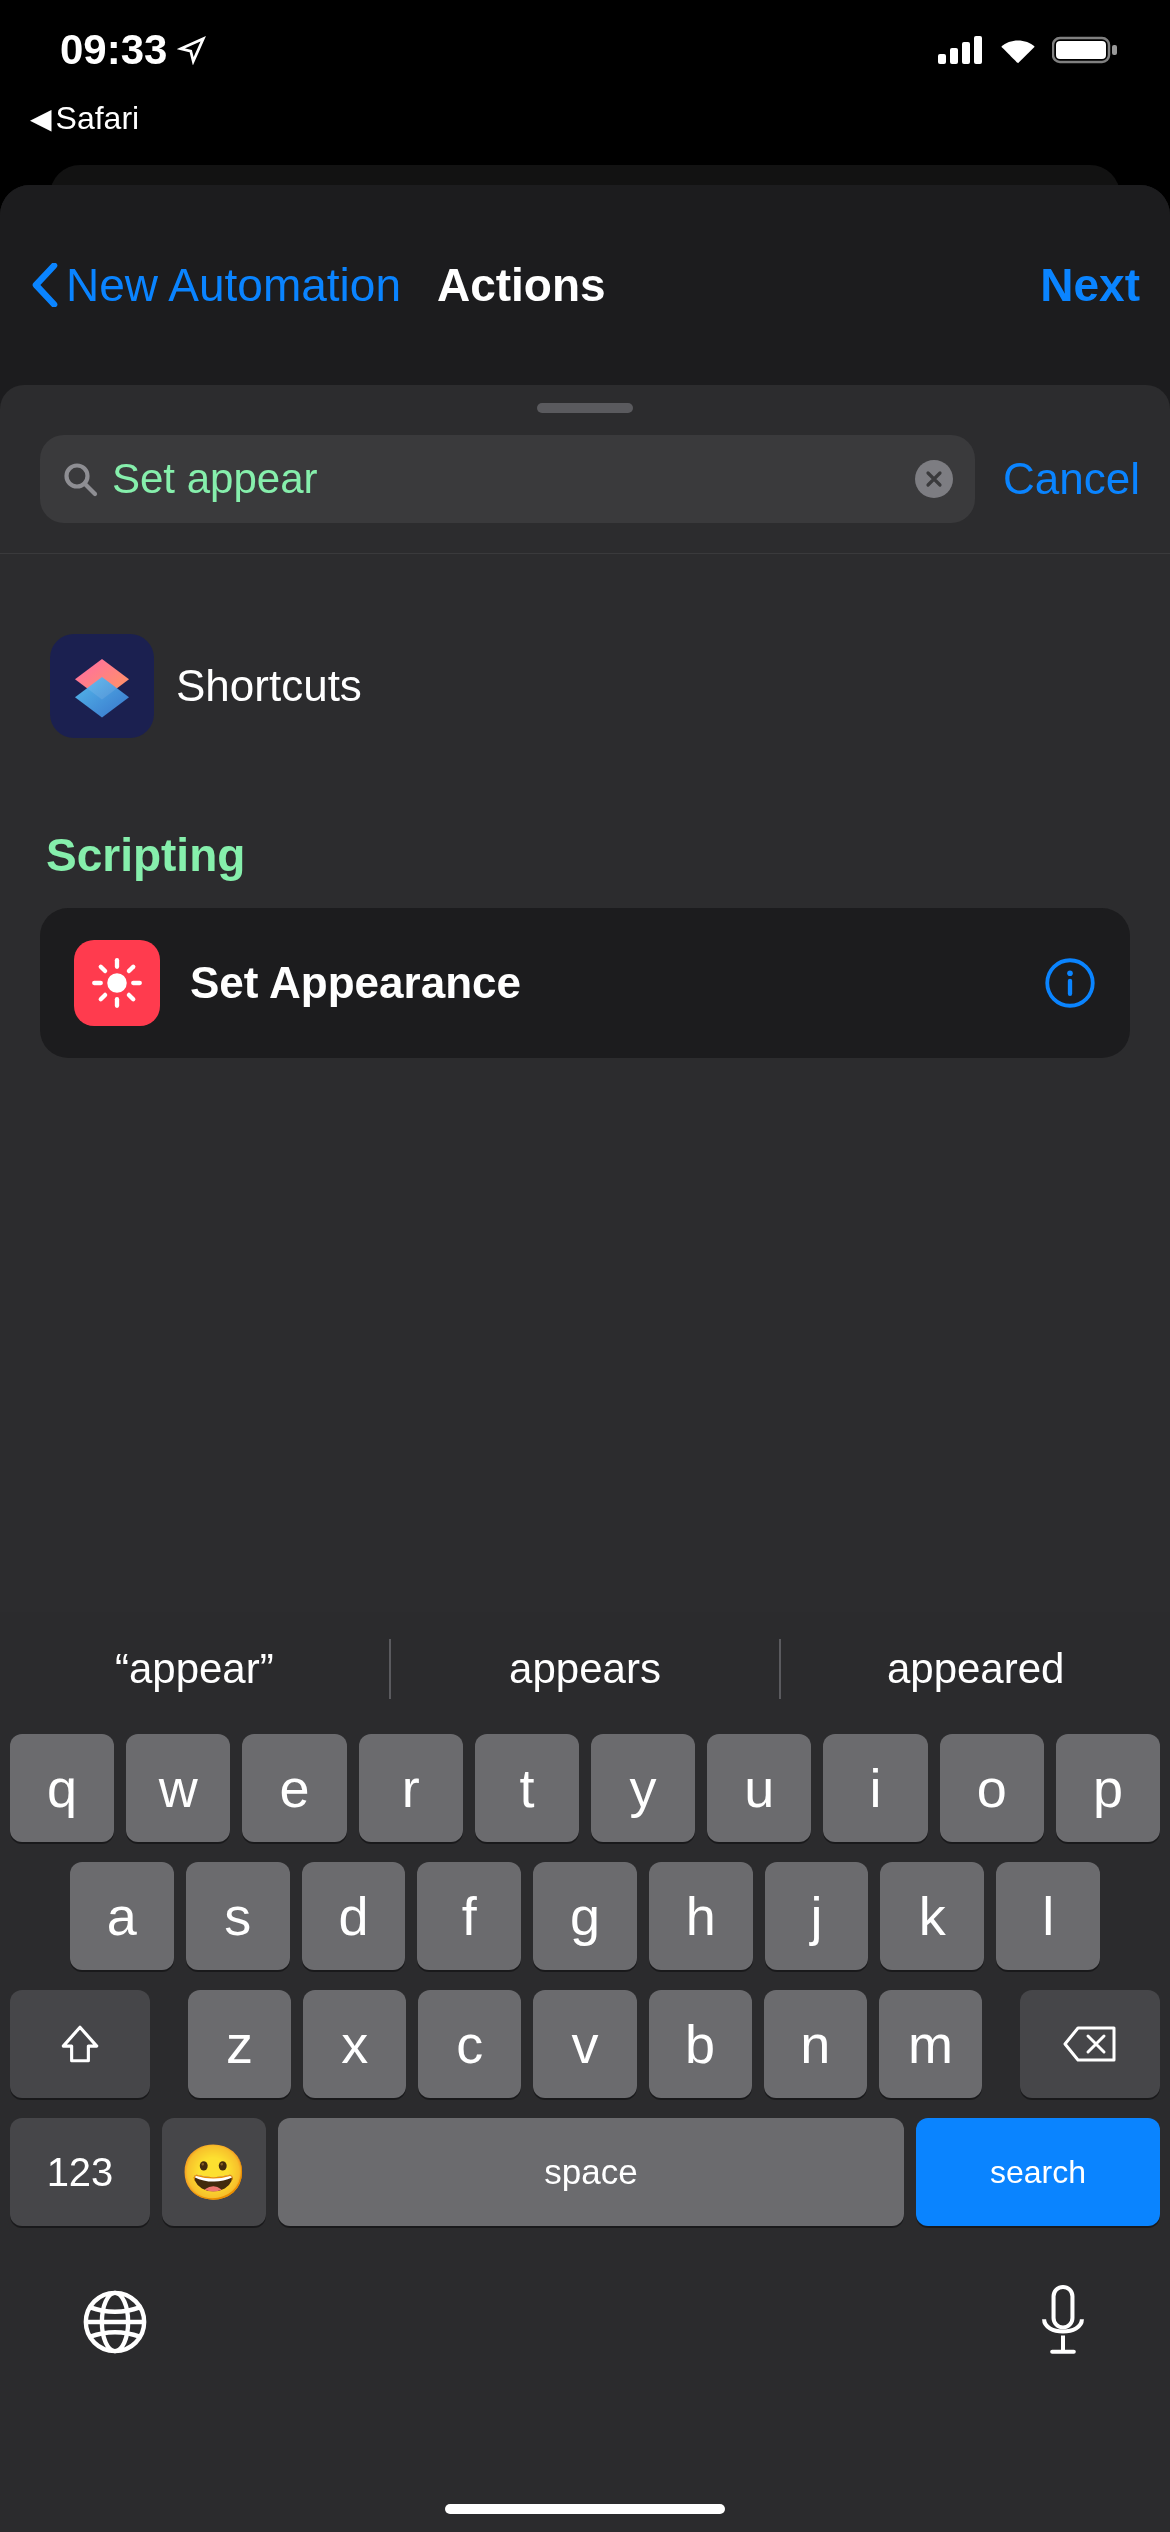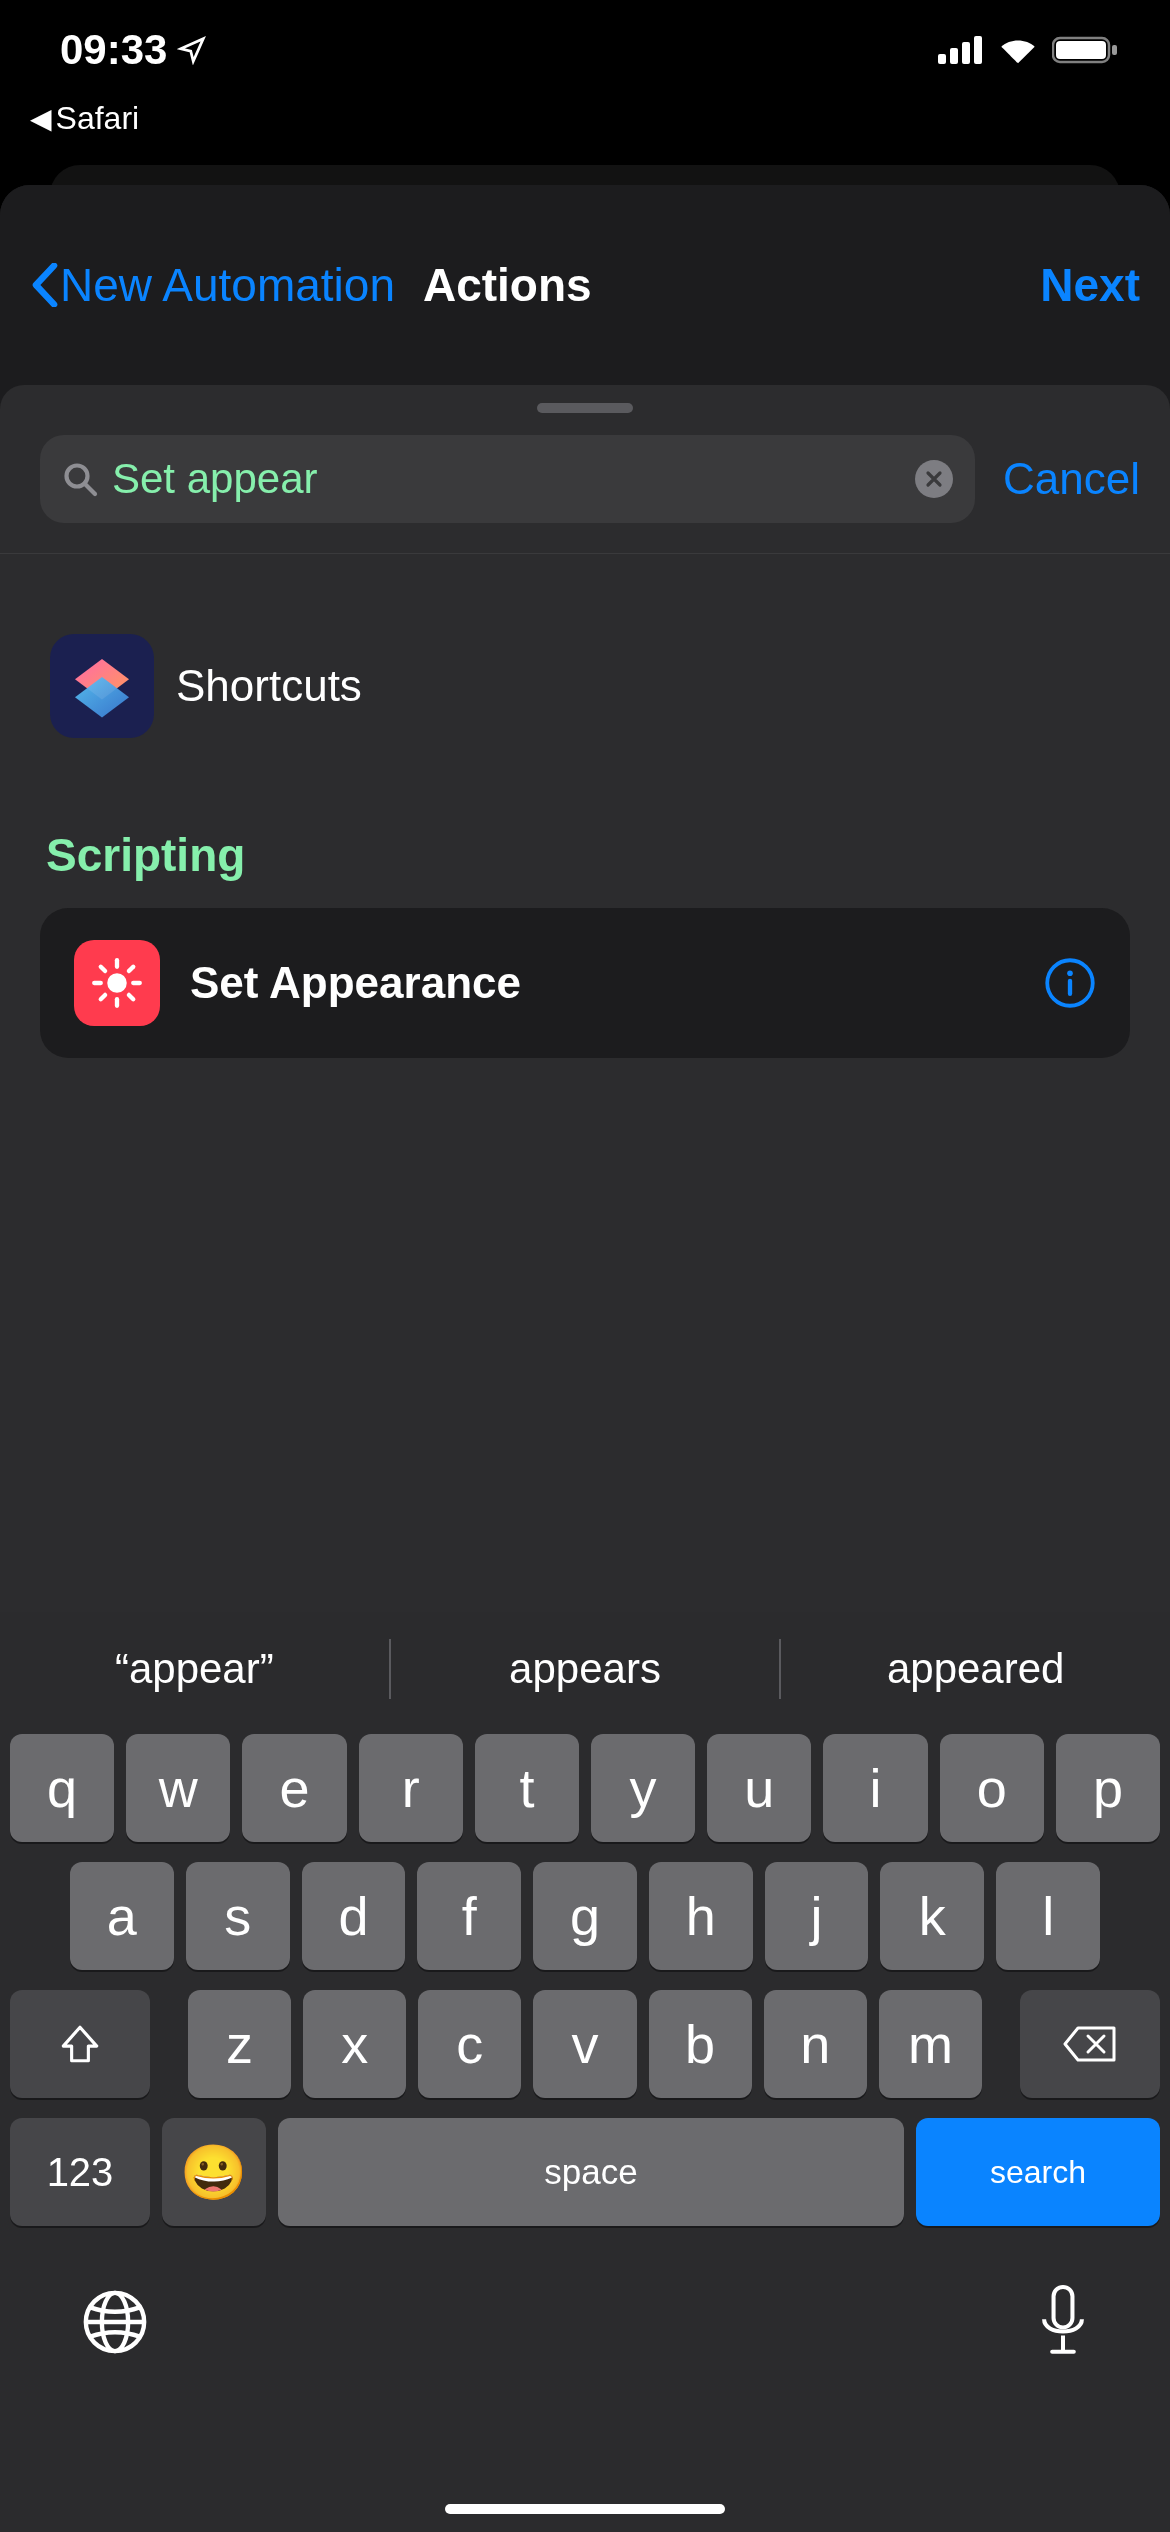--- a/index.html
+++ b/index.html
@@ -79,27 +79,28 @@
       padding: 0 30px;
       background: #1c1c1e;
       border-radius: 30px 30px 0 0;
     }
     .nav-back {
       display:flex;
       align-items:center;
       color: #0a84ff;
       font-size: 46px;
       font-weight: 400;
+      gap: 6px;
     }
     .chevron-left svg { display:block; }
     .nav-title {
       font-size: 46px;
       font-weight: 600;
       color: #fff;
-      margin-left: 28px;
+      margin-left: 36px;
     }
     .nav-next {
       margin-left: auto;
       color: #0a84ff;
       font-size: 46px;
       font-weight: 600;
     }
     
     .search-panel {
       background: #2c2c2e;

